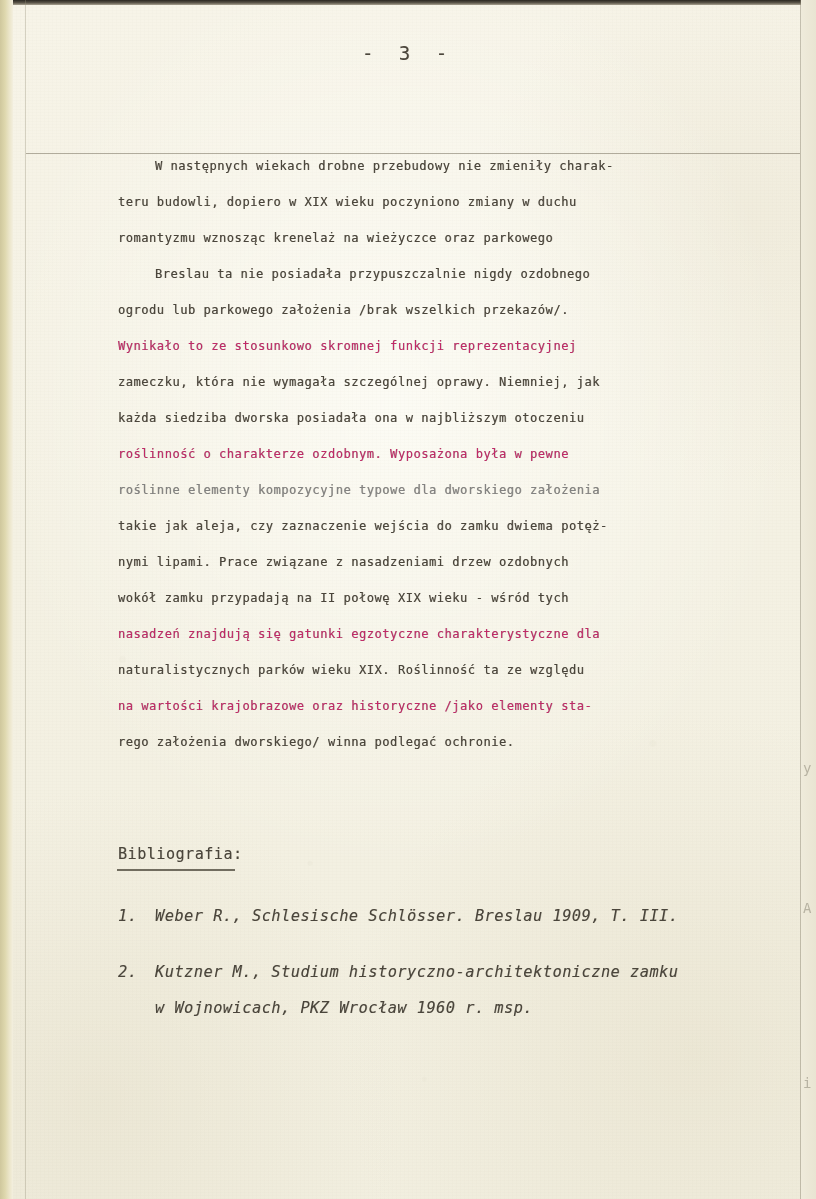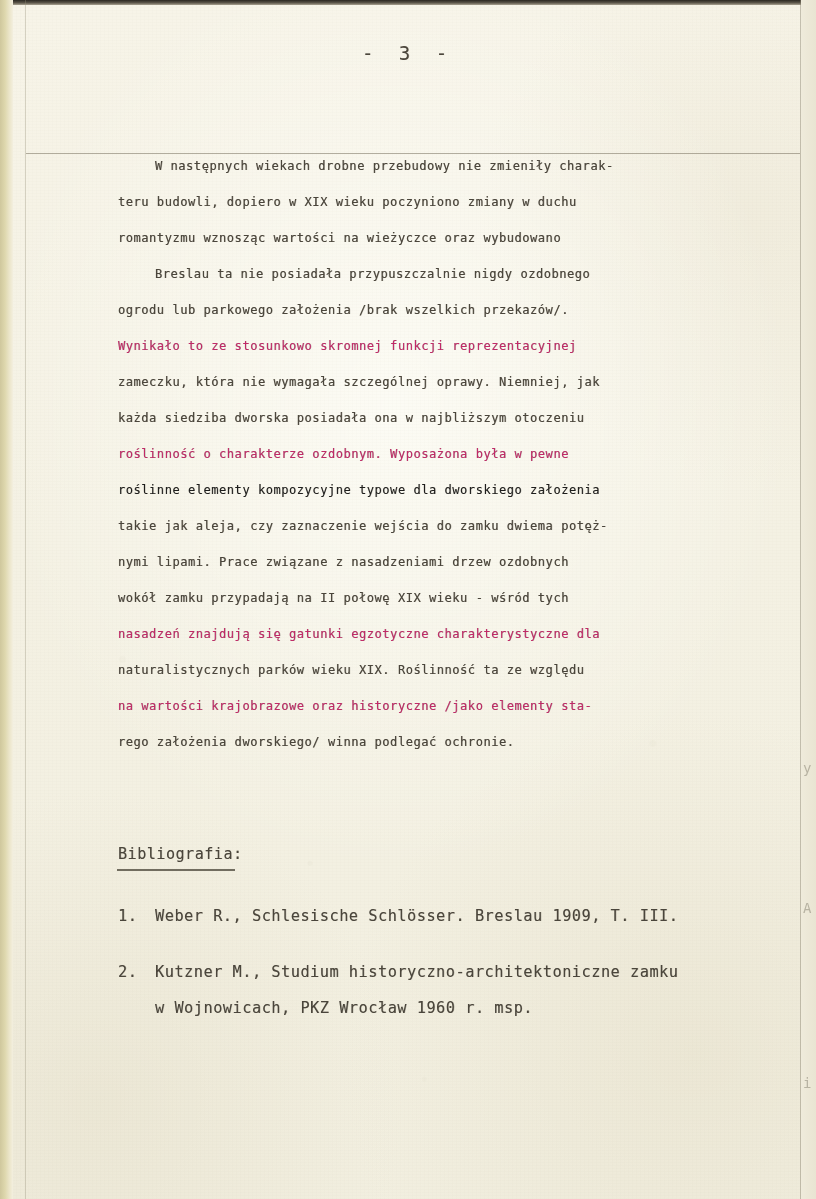--- a/index.html
+++ b/index.html
@@ -127,21 +127,21 @@
     color: #4a453b;
     white-space: pre;
     text-shadow:
       0.45px 0.25px 0.35px rgba(70,65,55,0.40),
       -0.25px 0.15px 0.3px rgba(90,84,70,0.22);
   }
   .ln.indent { padding-left: 37px; }
 
   
   .f-light { color: #be185d; opacity: .92; }
-  .f-lighter { color: #000000; opacity: .88; }
+  .f-lighter { color: #737373; opacity: .88; }
 
   
   .biblio-head {
     position: absolute;
     left: 118px;
     top: 845px;
     font-size: 15px;
     letter-spacing: 0.55px;
     color: #4a453b;
     white-space: pre;
@@ -163,20 +163,21 @@
     width: 690px;
   }
   .bib-item { margin-bottom: 20px; }
   .bib-row {
     font-size: 15.2px;
     line-height: 36px;
     letter-spacing: 0.55px;
     color: #4a453b;
     white-space: pre;
     text-shadow: 0.45px 0.25px 0.35px rgba(70,65,55,0.40);
+    font-style: italic;
   }
   .bib-num {
     display: inline-block;
     width: 37px;
   }
   .bib-cont { padding-left: 37px; }
 
   
   .ghost {
     position: absolute;
@@ -202,21 +203,21 @@
   <div class="edge-right-line"></div>
   <div class="crease"></div>
 
   <div class="page-num">-  3  -</div>
 
   <div class="body-block">
 
     <div>
       <div class="ln indent">W następnych wiekach drobne przebudowy nie zmieniły charak-</div>
       <div class="ln">teru budowli, dopiero w XIX wieku poczyniono zmiany w duchu</div>
-      <div class="ln">romantyzmu wznosząc wartości na wieżyczce oraz wybudowano</div>
+      <div class="ln">romantyzmu wznosząc krenelaż na wieżyczce oraz parkowego</div>
     </div>
 
     <div>
       <div class="ln indent">Breslau ta nie posiadała przypuszczalnie nigdy ozdobnego</div>
       <div class="ln">ogrodu lub parkowego założenia /brak wszelkich przekazów/.</div>
       <div class="ln f-light">Wynikało to ze stosunkowo skromnej funkcji reprezentacyjnej</div>
       <div class="ln">zameczku, która nie wymagała szczególnej oprawy. Niemniej, jak</div>
       <div class="ln">każda siedziba dworska posiadała ona w najbliższym otoczeniu</div>
       <div class="ln f-light">roślinność o charakterze ozdobnym. Wyposażona była w pewne</div>
       <div class="ln f-lighter">roślinne elementy kompozycyjne typowe dla dworskiego założenia</div>

